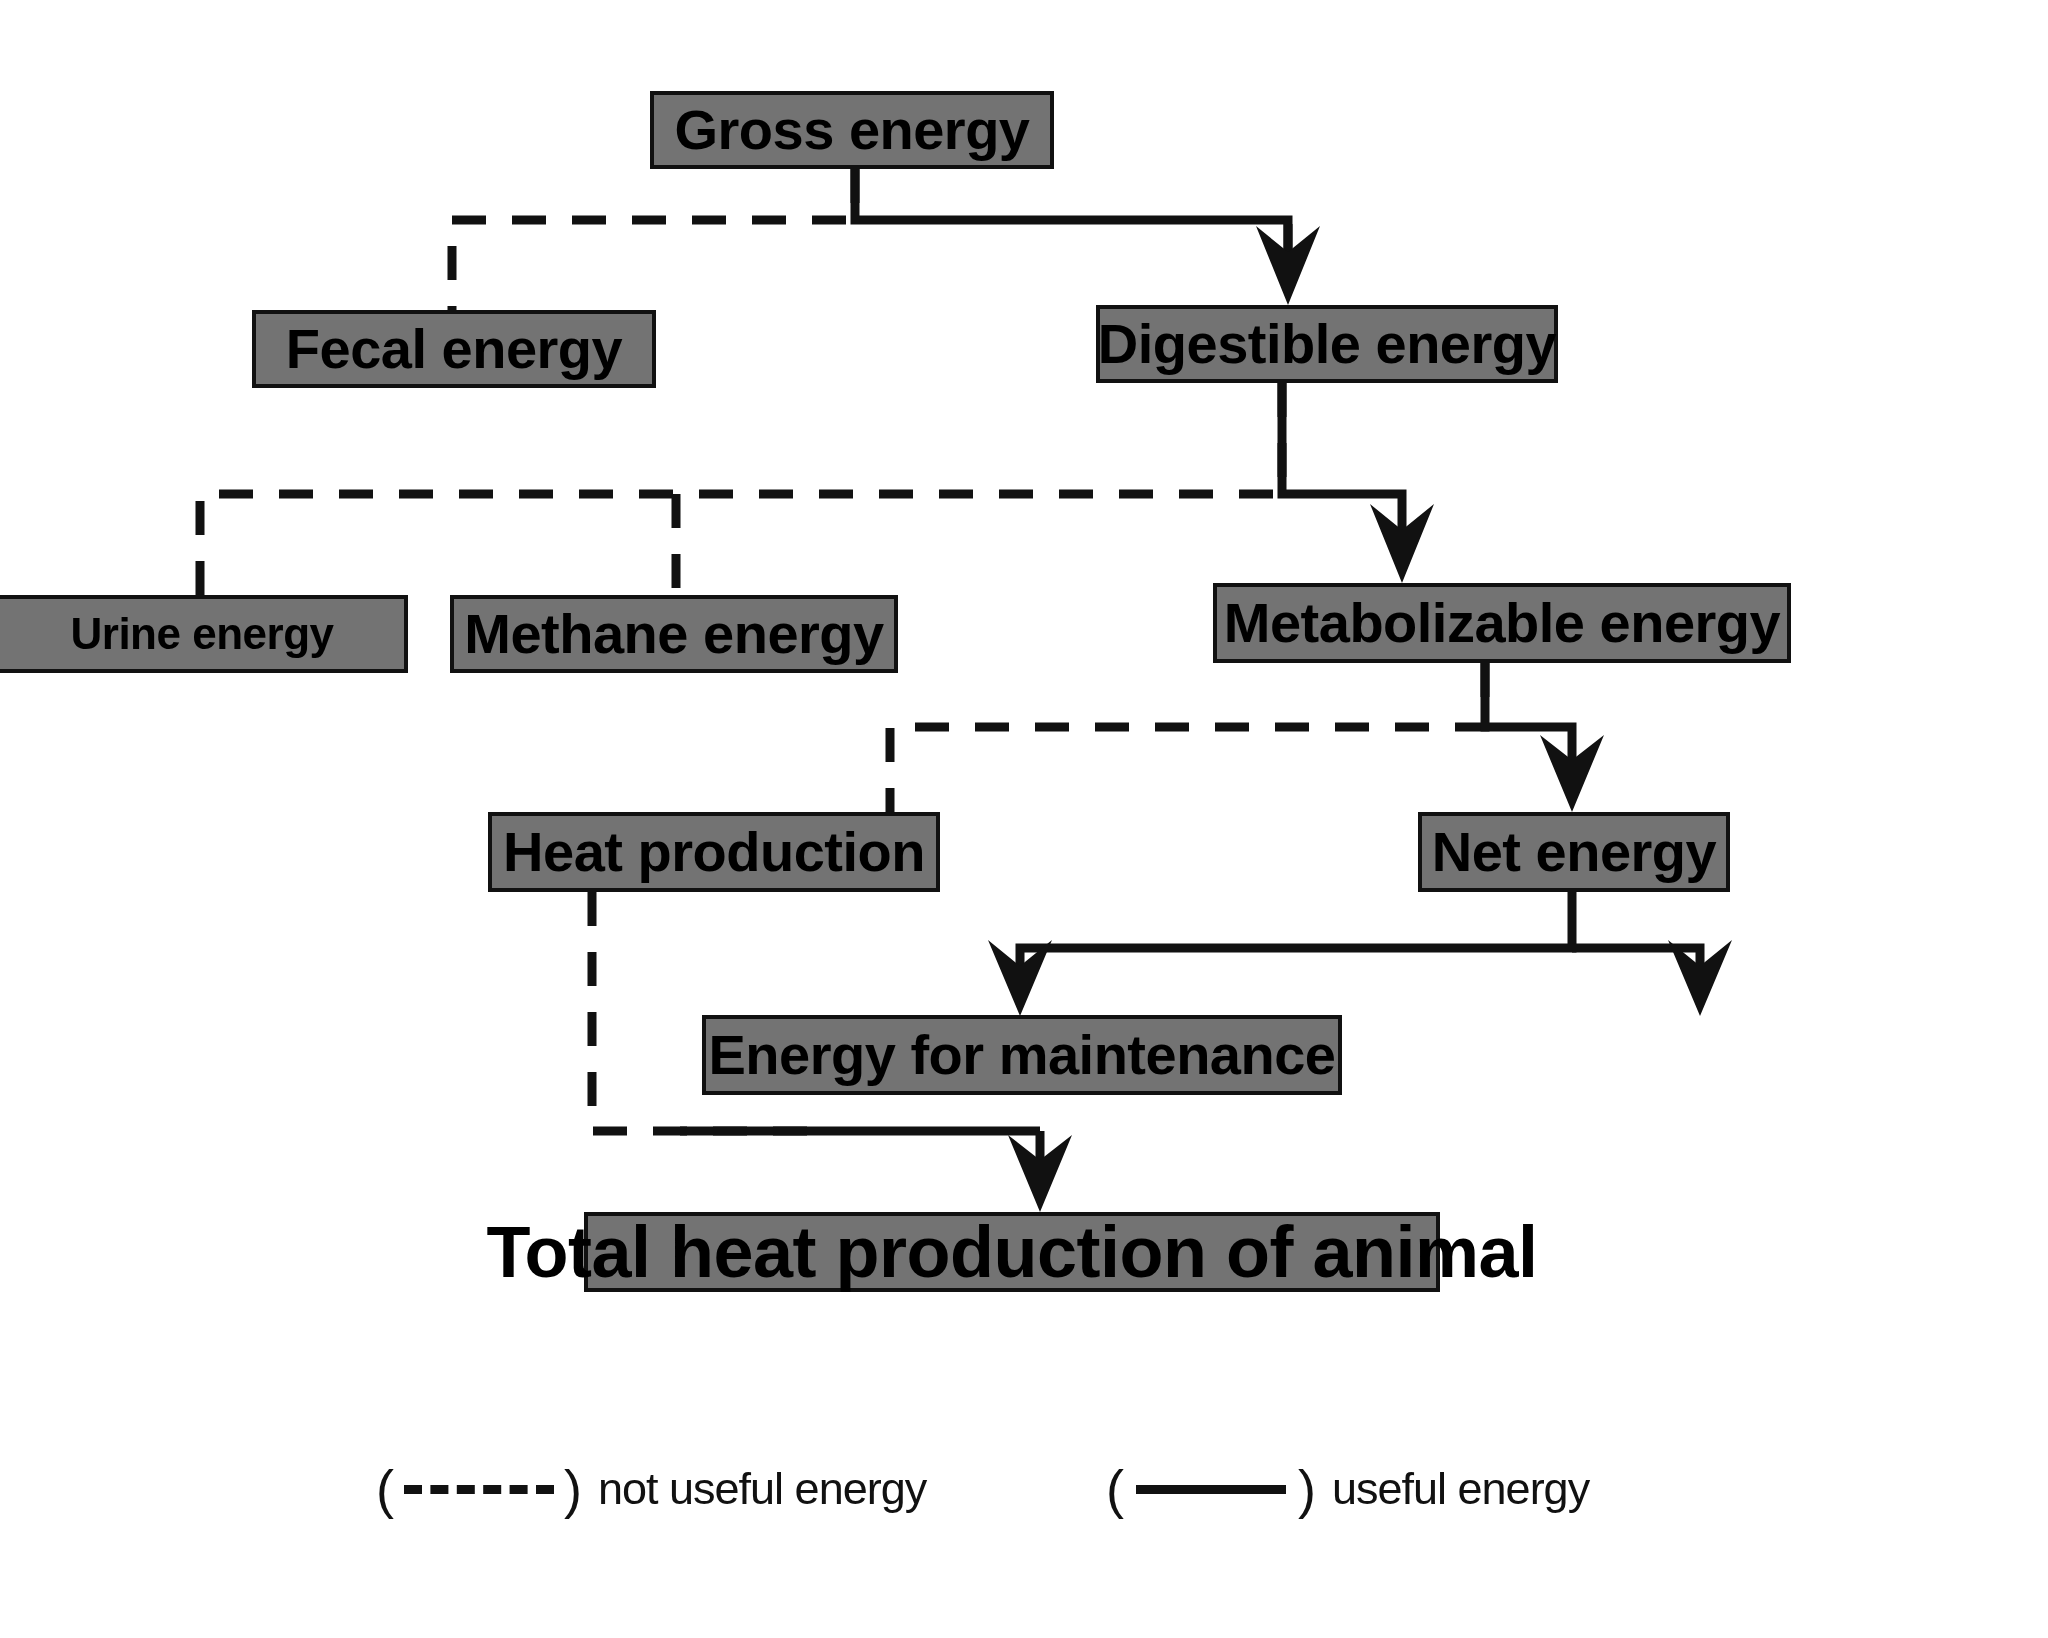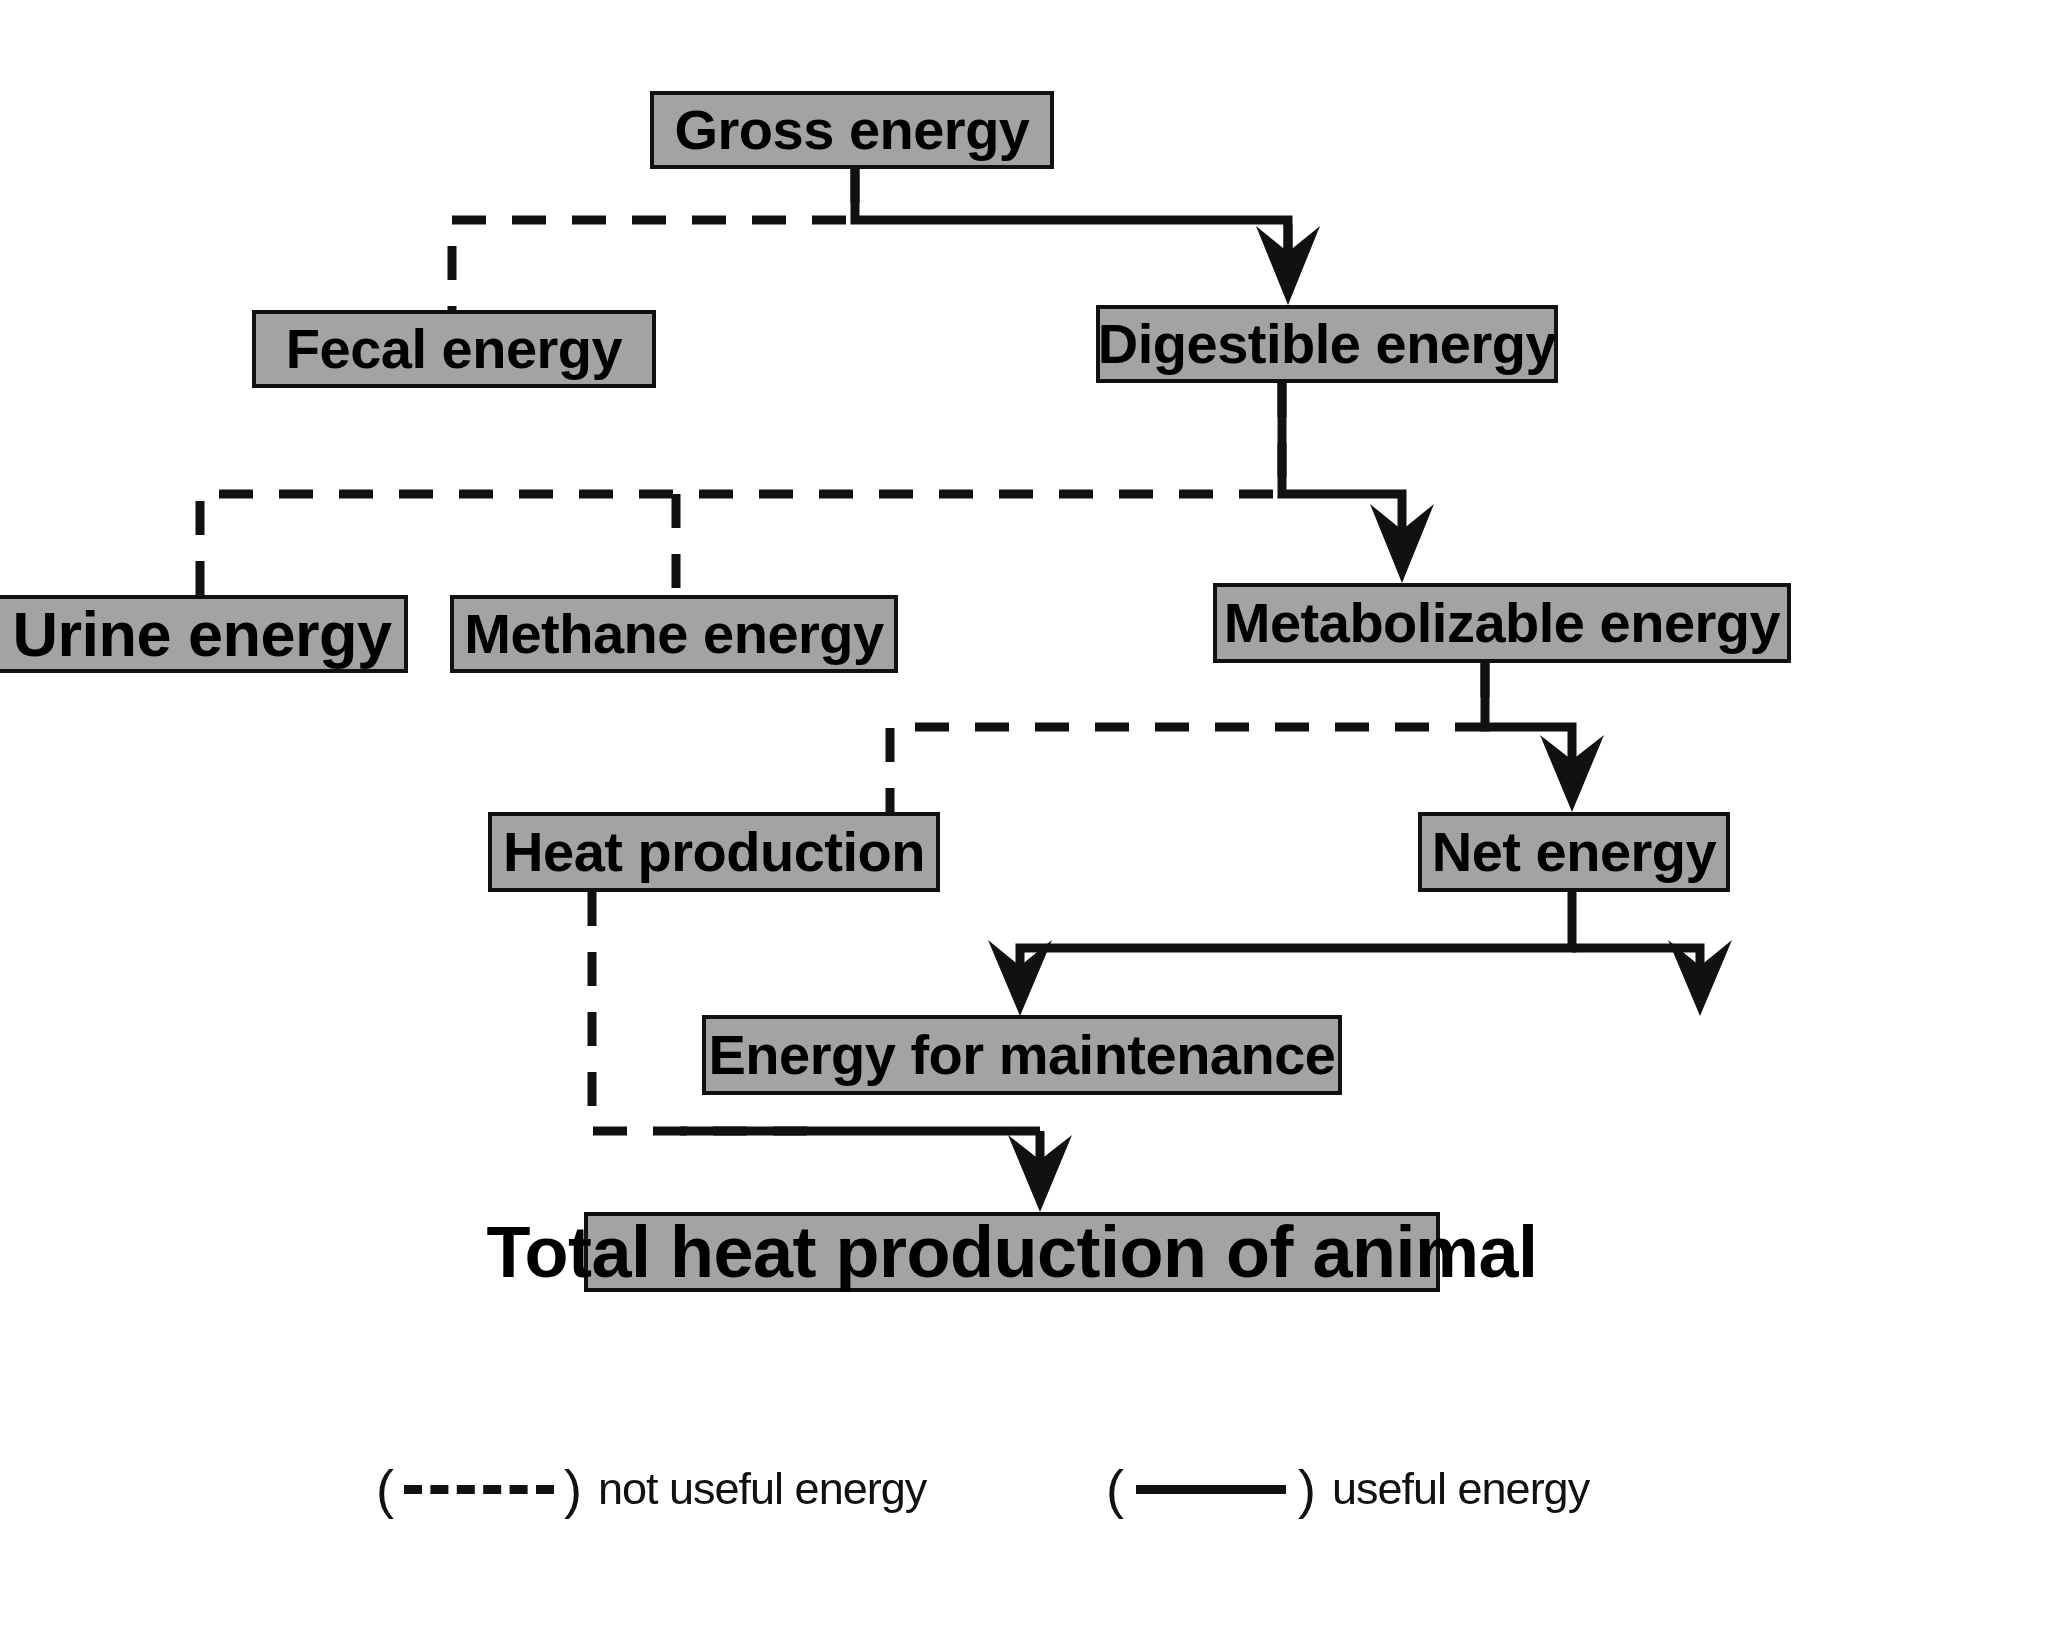--- a/index.html
+++ b/index.html
@@ -19,21 +19,21 @@
     position: absolute;
     left: 0;
     top: 0;
     width: 2048px;
     height: 1638px;
   }
   .node-box {
     position: absolute;
     box-sizing: border-box;
     border: 4px solid #111111;
-    background: #a3a3a3;
+    background: #737373;
     display: flex;
     align-items: center;
     justify-content: center;
   }
   .node-label {
     font-family: "Liberation Sans", sans-serif;
     font-weight: bold;
     color: #000000;
     white-space: nowrap;
     line-height: 1;
@@ -136,21 +136,21 @@
 
   <div class="node-box" style="left:252px; top:310px; width:404px; height:78px;">
     <span class="node-label" style="font-size:56px;">Fecal energy</span>
   </div>
 
   <div class="node-box" style="left:1096px; top:305px; width:462px; height:78px;">
     <span class="node-label" style="font-size:56px;">Digestible energy</span>
   </div>
 
   <div class="node-box" style="left:-4px; top:595px; width:412px; height:78px;">
-    <span class="node-label" style="font-size:63px;">Urine energy</span>
+    <span class="node-label" style="font-size:44px;">Urine energy</span>
   </div>
 
   <div class="node-box" style="left:450px; top:595px; width:448px; height:78px;">
     <span class="node-label" style="font-size:56px;">Methane energy</span>
   </div>
 
   <div class="node-box" style="left:1213px; top:583px; width:578px; height:80px;">
     <span class="node-label" style="font-size:56px;">Metabolizable energy</span>
   </div>
 

